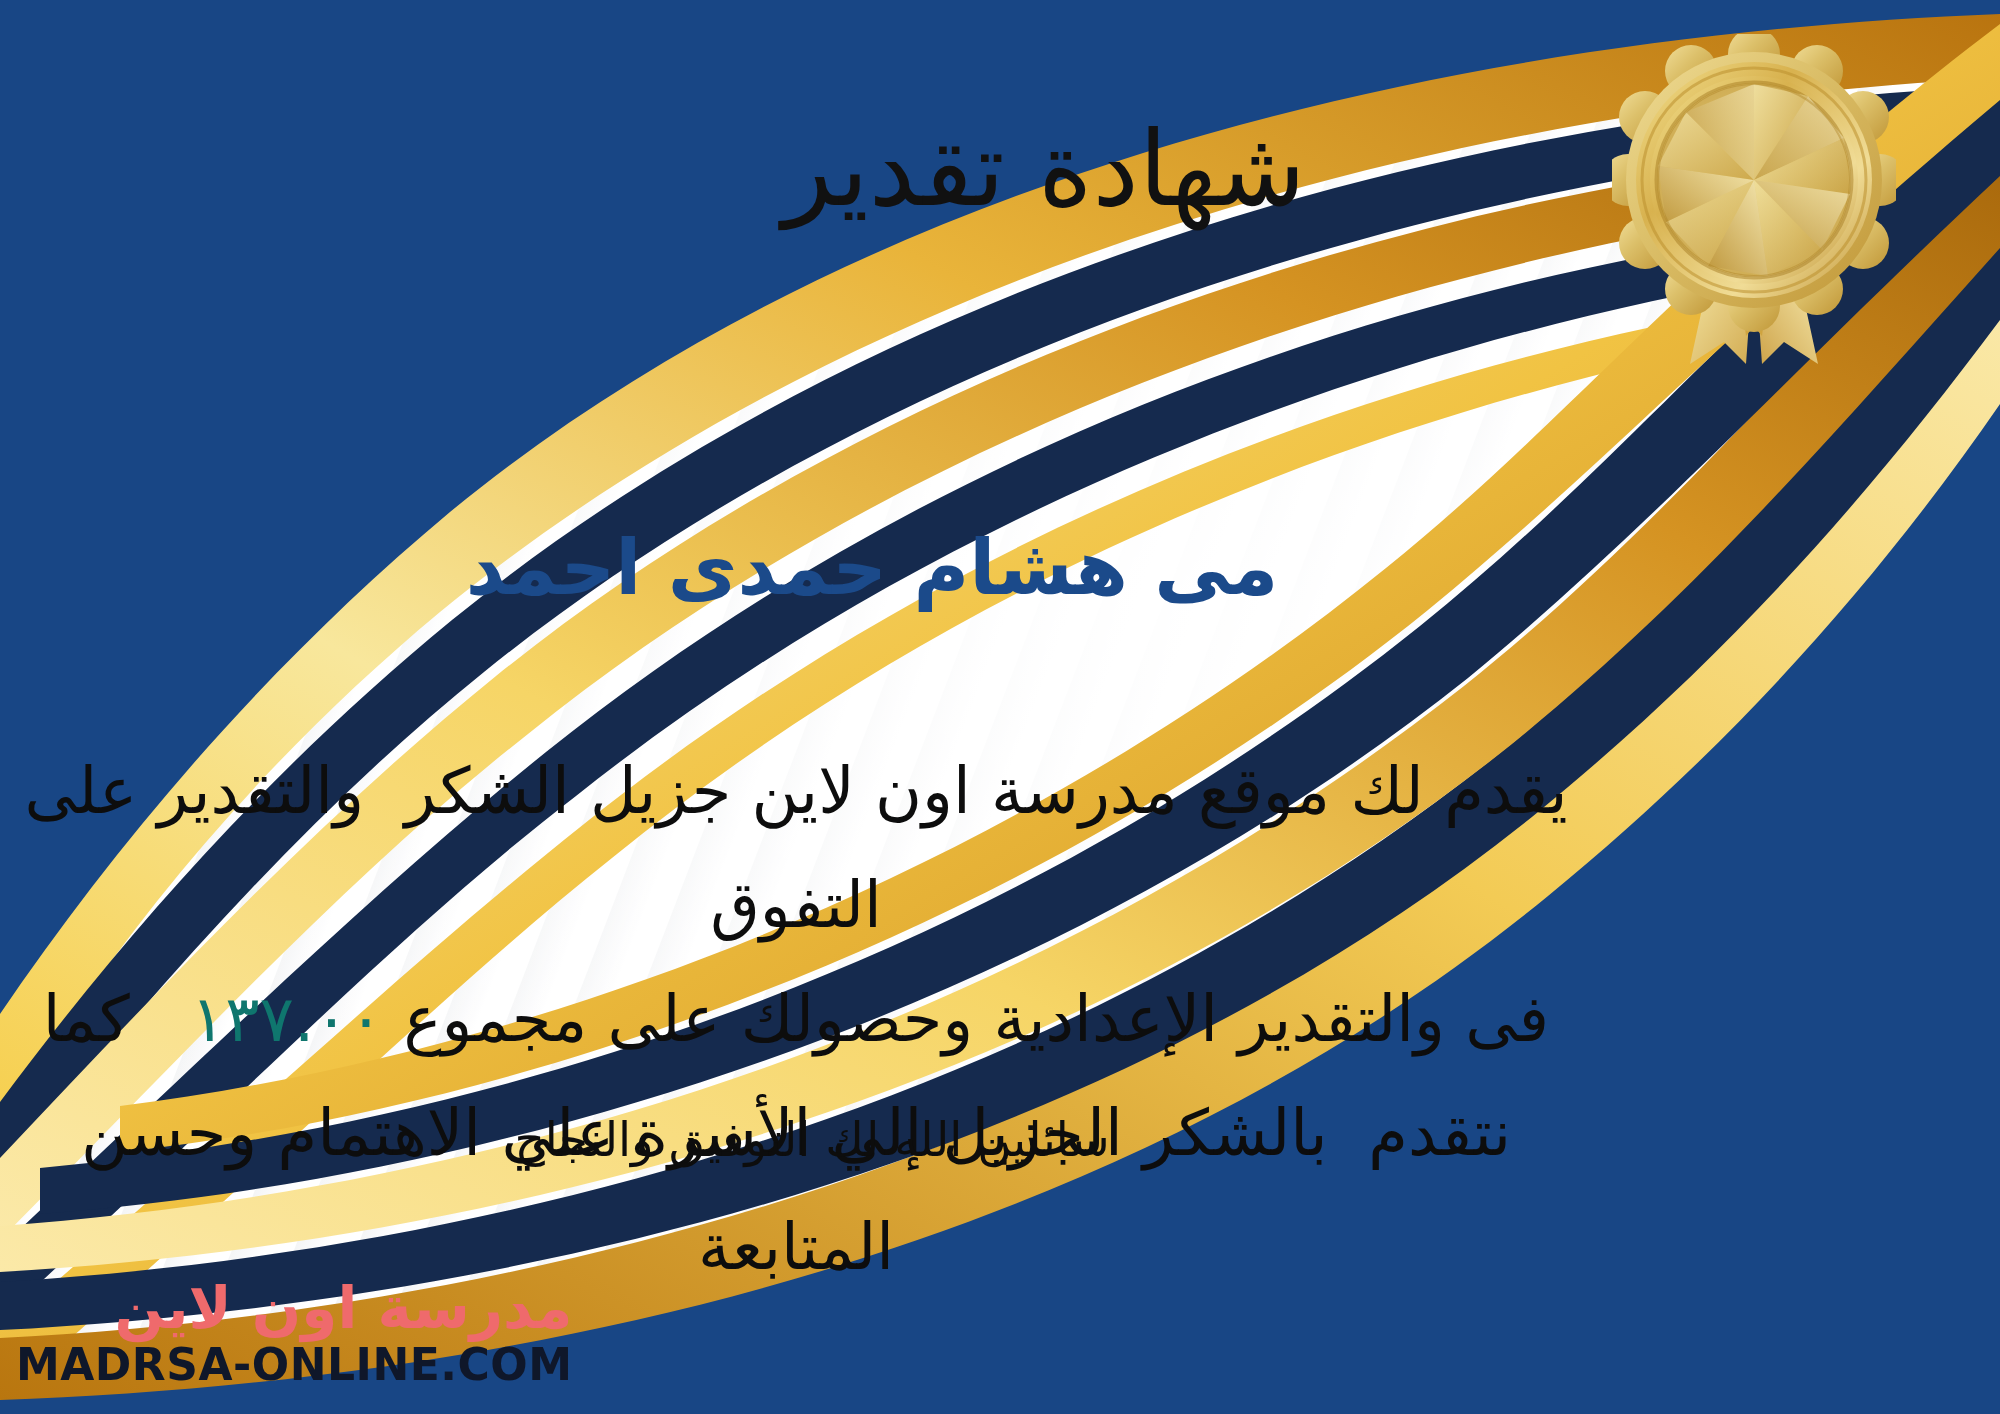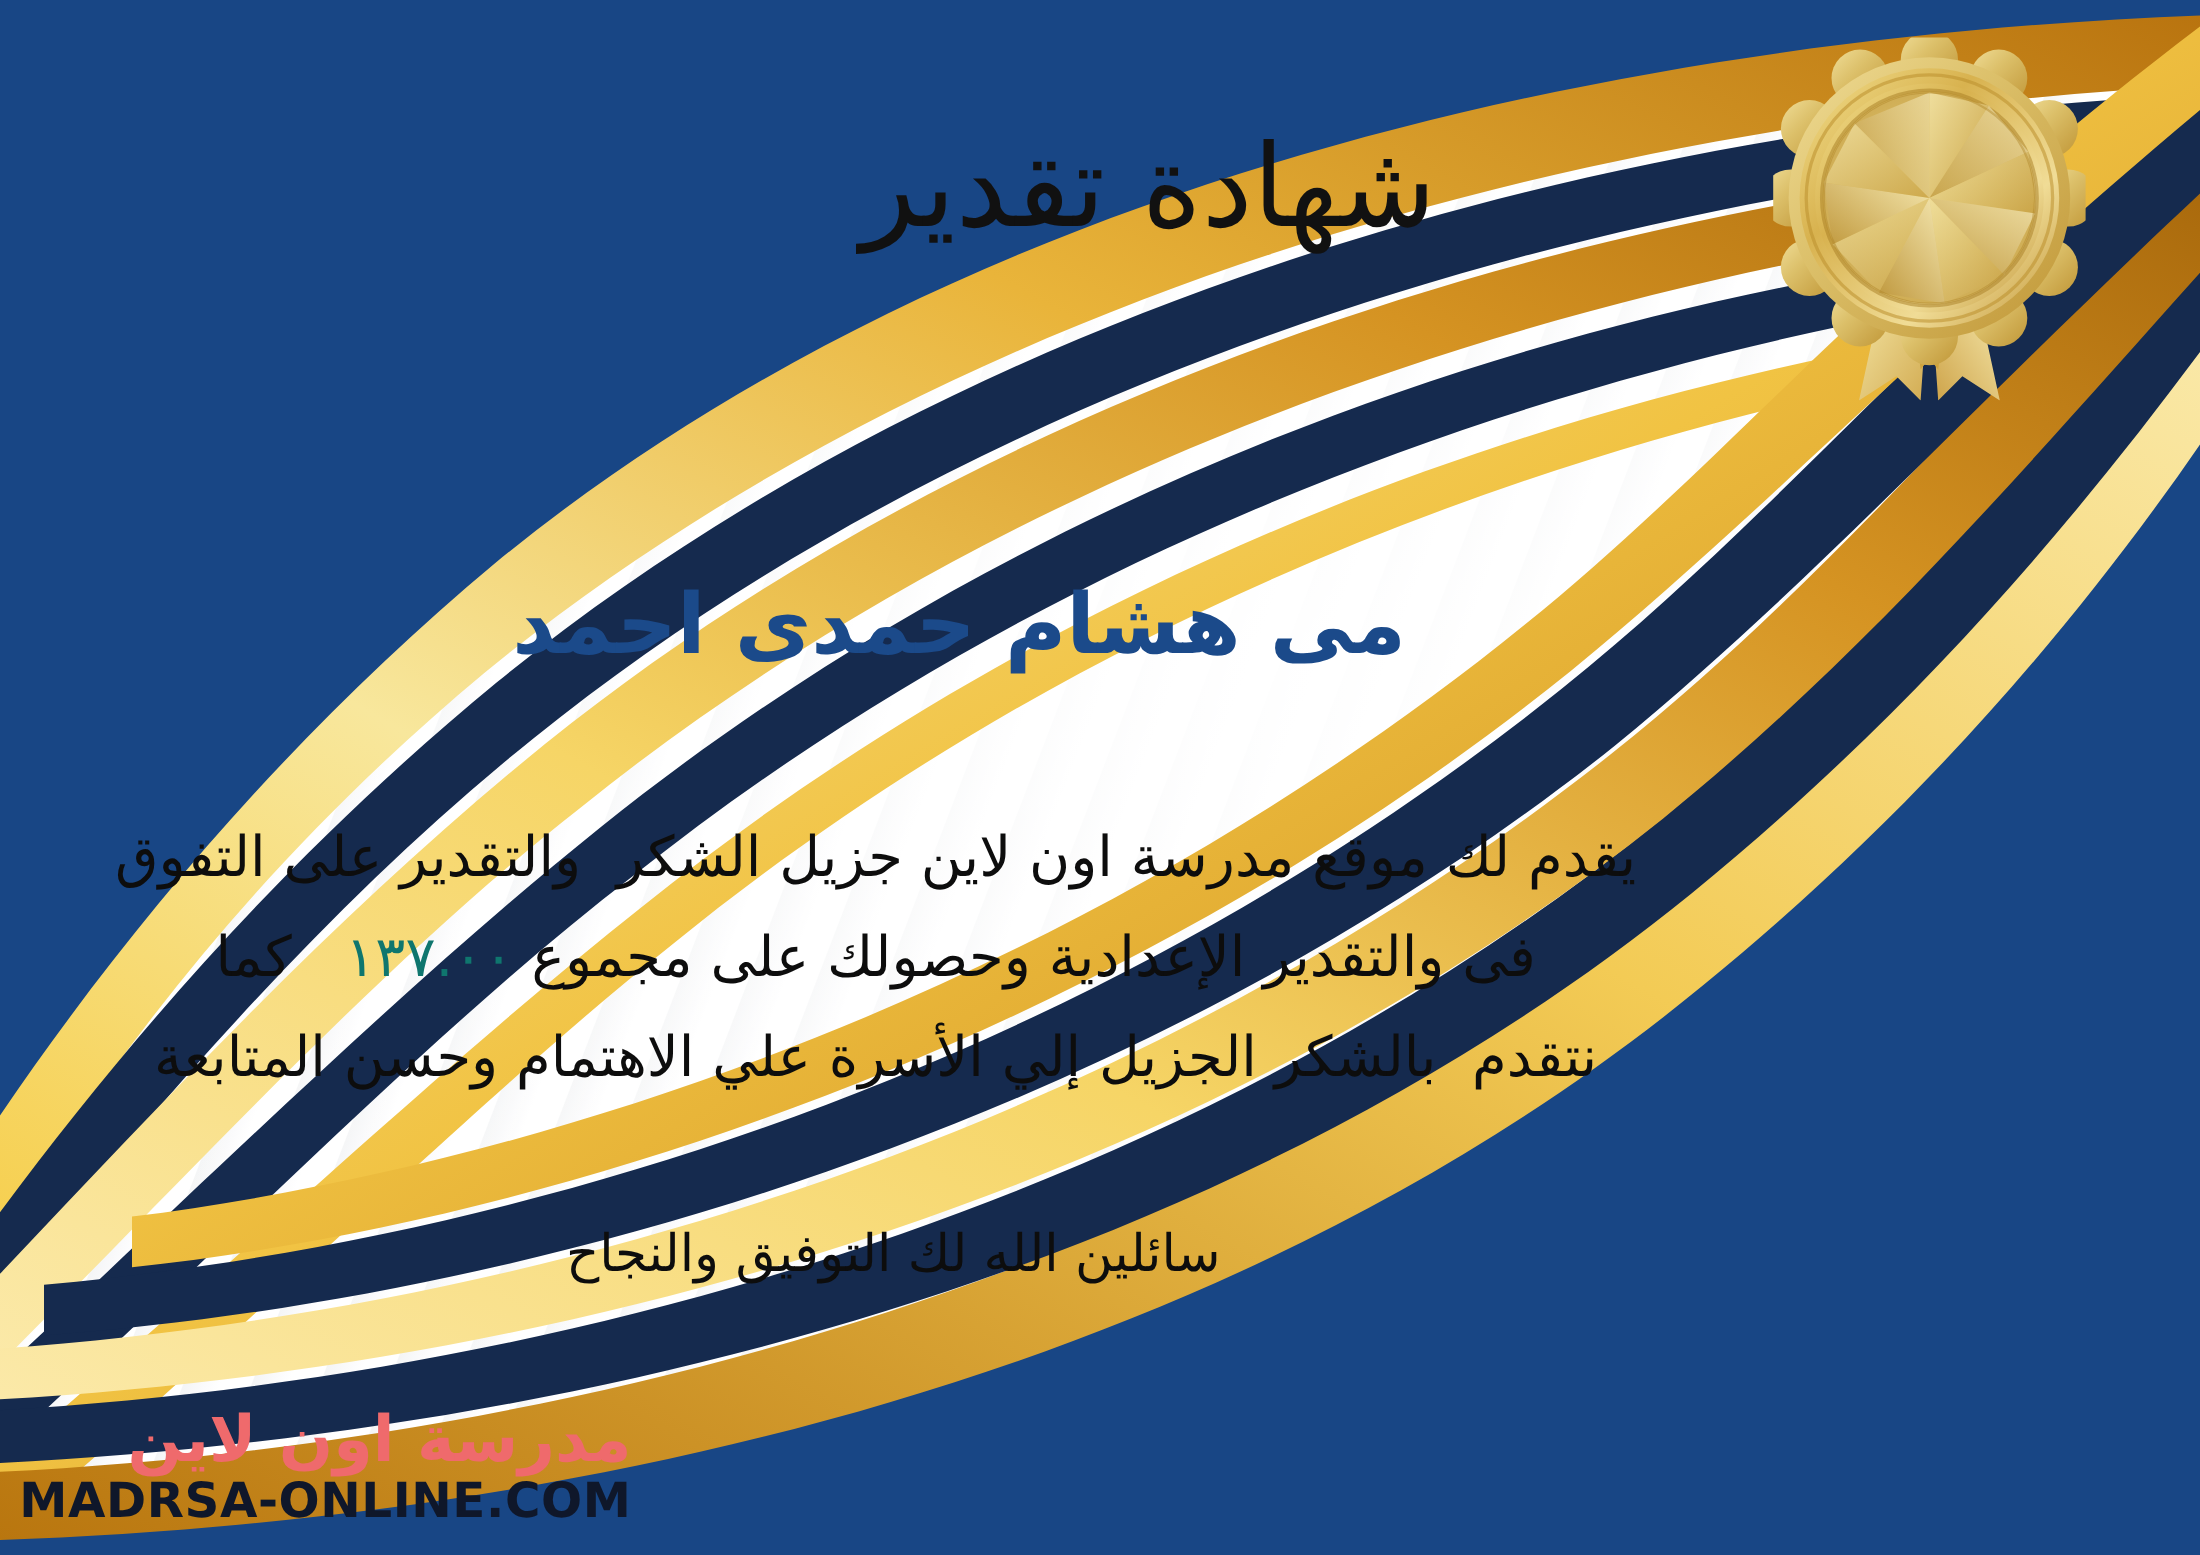--- a/index.html
+++ b/index.html
@@ -93,21 +93,21 @@
     line-height: 1.2;
   }
 
   .body-block {
     position: absolute;
     top: 735px;
     left: 0;
     width: 1592px;
     text-align: center;
     color: #0d0d0d;
-    font-size: 51px;
+    font-size: 64px;
     line-height: 1.78;
   }
   .body-line {
     display: block;
     white-space: pre-wrap;
   }
   .score {
     color: #0f766e;
     font-weight: 400;
     letter-spacing: 1px;
@@ -119,28 +119,29 @@
     left: 0;
     width: 1624px;
     text-align: center;
     color: #0d0d0d;
     font-size: 47px;
   }
 
   
   .brand {
     position: absolute;
-    left: 34px;
+    left: 16px;
     top: 1258px;
     width: 540px;
     height: 150px;
     direction: rtl;
     display: flex;
     align-items: center;
     gap: 8px;
+    justify-content: flex-end;
   }
   .brand-text {
     display: flex;
     flex-direction: column;
     align-items: flex-start;
     justify-content: center;
     line-height: 1;
   }
   .brand-ar {
     font-size: 58px;

